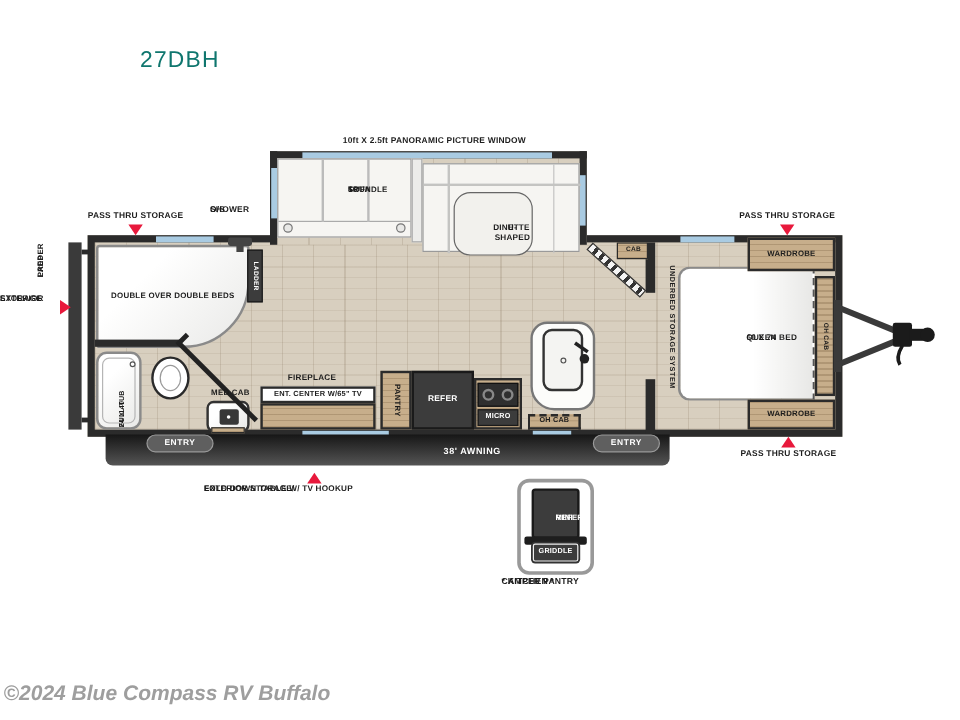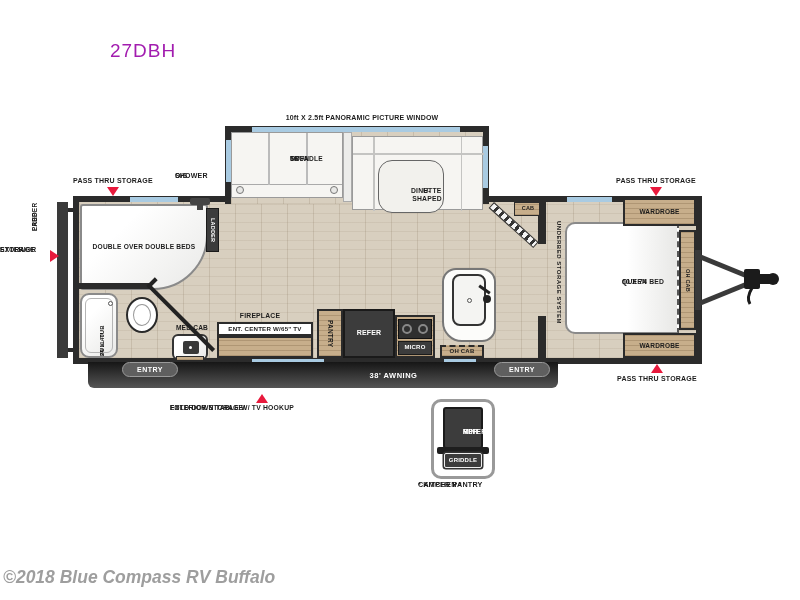--- a/index.html
+++ b/index.html
@@ -32,21 +32,21 @@
   .flexc{display:flex;align-items:center;justify-content:center;}
   .rot-90{transform:rotate(-90deg);}
   .entry{background:#5f5f5f;border:1px solid #9a9a9a;border-radius:8px;color:#fff;
          display:flex;align-items:center;justify-content:center;font-weight:bold;font-size:7px;letter-spacing:.5px;z-index:6;}
 </style>
 </head>
 <body>
 
 <div id="stage">
 
-  <div class="lbl" style="left:103px;top:40px;width:80px;font-size:19px;font-weight:400;letter-spacing:1px;text-align:center;color:#a21caf;">27DBH</div>
+  <div class="lbl" style="left:103px;top:40px;width:80px;font-size:19px;font-weight:400;letter-spacing:1px;text-align:right;color:#0f766e;">27DBH</div>
 
   <div class="wood" style="left:73px;top:196px;width:629px;height:168px;border:6px solid var(--wall);z-index:1;"></div>
   <div class="wood" style="left:225px;top:126px;width:264px;height:78px;border:6px solid var(--wall);border-bottom:none;z-index:2;"></div>
 
   <div class="win" style="left:252px;top:127px;width:208px;height:5px;z-index:3;"></div>
   <div class="win" style="left:226px;top:140px;width:5px;height:42px;z-index:3;"></div>
   <div class="win" style="left:483px;top:146px;width:5px;height:42px;z-index:3;"></div>
   <div class="win" style="left:130px;top:197px;width:48px;height:5px;z-index:3;"></div>
   <div class="win" style="left:567px;top:197px;width:45px;height:5px;z-index:3;"></div>
   <div class="win" style="left:252px;top:359px;width:72px;height:5px;z-index:3;"></div>
@@ -226,15 +226,15 @@
     <div style="left:3px;top:45px;width:52px;height:7px;background:#1e1e1e;border-radius:2px;"></div>
     <div class="darkb" style="left:10px;top:51px;width:38px;height:15px;border:1.5px solid #eee;box-shadow:0 0 0 1.5px #333;border-radius:2px;">
       <span class="lbl" style="font-size:6px;">GRIDDLE</span>
     </div>
   </div>
   <div class="lbl" style="left:418px;top:481px;width:90px;font-size:7.2px;z-index:5;">
     <span>* KITCHEN *</span>
       <span>CAMPER PANTRY</span>
   </div>
 
-  <div style="left:3px;top:567px;width:400px;font-style:italic;font-weight:bold;font-size:17.5px;color:var(--copyright_gray);">©2018 Blue Compass RV Buffalo</div>
+  <div style="left:3px;top:567px;width:400px;font-style:italic;font-weight:bold;font-size:17.5px;color:var(--copyright_gray);">©2024 Blue Compass RV Buffalo</div>
 
 </div>
 
 </body></html>

